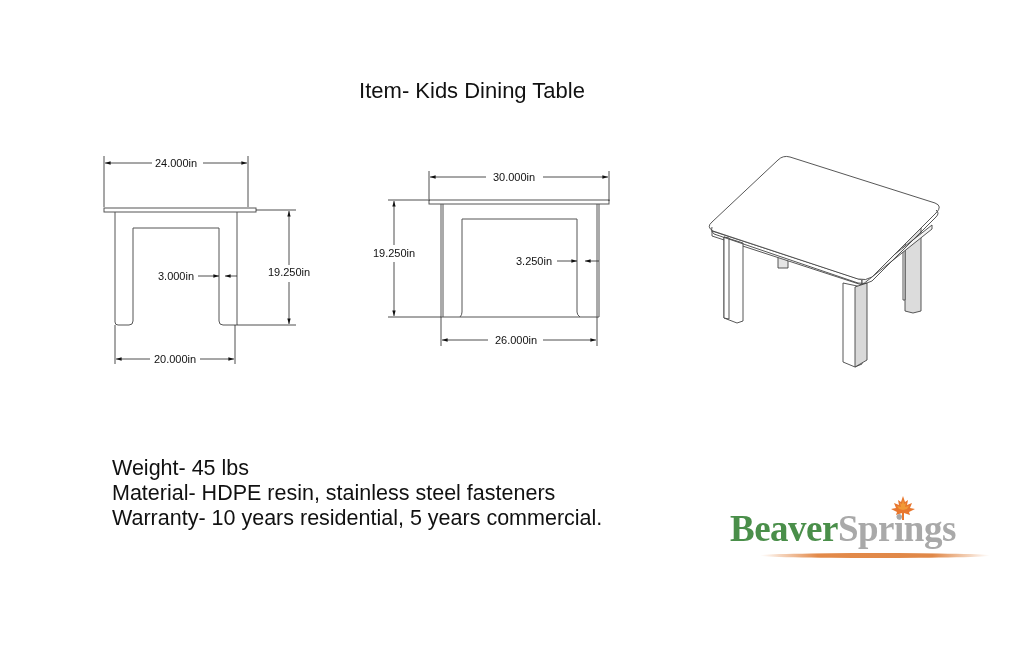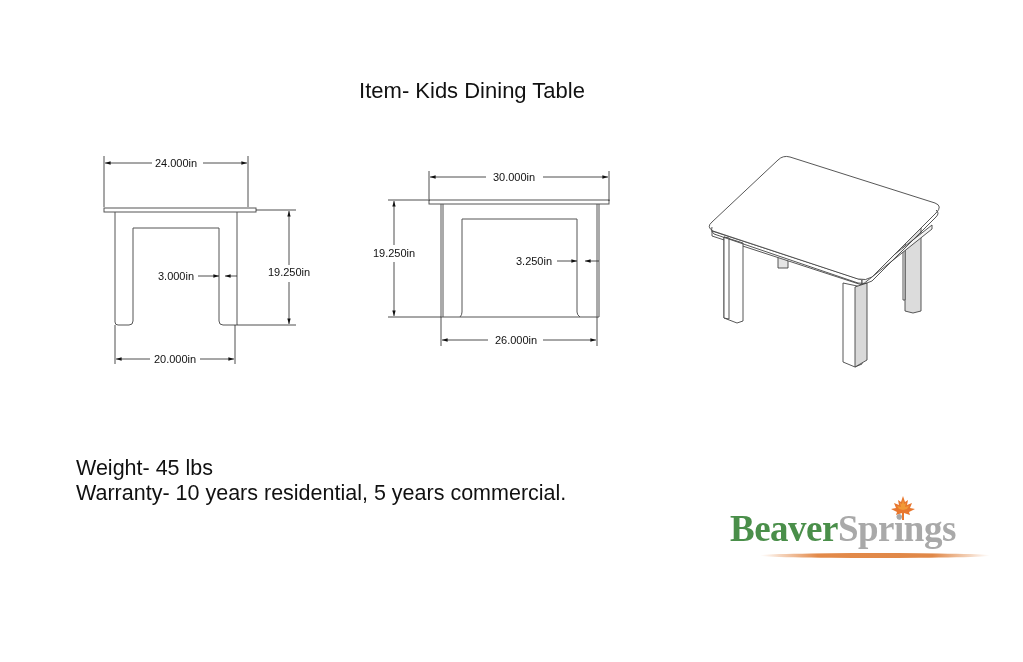--- a/index.html
+++ b/index.html
@@ -3,21 +3,21 @@
 <meta charset="utf-8">
 <style>
   html, body { margin: 0; padding: 0; background: #ffffff; }
   body { width: 1023px; height: 662px; position: relative; overflow: hidden;
          font-family: "Liberation Sans", sans-serif; color: #111; }
   .title { position: absolute; left: 0; width: 944px; top: 54px; text-align: center;
            font-size: 22px; color: #111; margin-top: 24px; }
   .drawing { position: absolute; left: 0; top: 0; }
   .dim-label { font-family: "Liberation Sans", sans-serif; font-size: 11px; fill: #111; }
   .specs { position: absolute; left: 76px; top: 456px; font-size: 21.5px; line-height: 25px; color: #111; }
-  .specs div { white-space: nowrap; }
+  .specs div { white-space: nowrap; margin-left: 36px; }
   .logo { position: absolute; left: 730px; top: 495px; width: 265px; height: 70px; }
   .logo-text { position: absolute; left: 0; top: 12px; font-family: "Liberation Serif", serif;
                font-size: 37px; font-weight: bold; letter-spacing: -0.5px; white-space: nowrap; }
   .logo-part1 { color: #4a8f4a; }
   .logo-part2 { color: #a9a9a9; }
   .logo-swoosh { position: absolute; left: 30px; top: 58px; width: 230px; height: 5px;
                  background: linear-gradient(to right, rgba(230,140,70,0) 0%, #e38a4a 25%, #e08848 75%, rgba(230,140,70,0) 100%);
                  border-radius: 50%; }
   .leaf { position: absolute; left: 158px; top: 0px; }
 </style>
@@ -112,20 +112,21 @@
     <path d="M843,283 L862,287 L862,364 L855,367 L843,362 Z" fill="#fff"></path>
     <path d="M855,287 L867,283 L867,360 L855,367 Z" fill="#d9d9d9"></path>
 
     <path d="M712,222 Q706,227 713,231 L858,279 Q866,281 872,277 L936,213 Q943,206 935,203 L790,157 Q783,155 778,160 Z" fill="#fff"></path>
     <path d="M712,227 Q710,231 714,234 L858,283 Q866,285 872,281 L936,217 Q940,213 936,210" fill="none"></path>
   </g>
 </svg>
 
 <div class="specs">
   <div>Weight- 45 lbs</div>
+  <div>Material- HDPE resin, stainless steel fasteners</div>
   <div>Warranty- 10 years residential, 5 years commercial.</div>
 </div>
 
 <div class="logo">
   <svg class="leaf" width="30" height="26" viewBox="0 0 30 26">
     <path d="M15,1 L17,7 L20,5 L19,10 L24,8 L22,13 L27,14 L21,17 L22,20 L16,18 L16,25 L14,25 L14,18 L8,20 L9,17 L3,14 L8,13 L6,8 L11,10 L10,5 L13,7 Z" fill="#e8772e"></path>
     <path d="M15,4 L16,9 L18,8 L17,12 L21,11 L19,14 L15,15 L11,14 L9,11 L13,12 L12,8 L14,9 Z" fill="#f3a23a" opacity="0.8"></path>
   </svg>
   <div class="logo-text">
     <span class="logo-part1">Beaver</span><span class="logo-part2">Springs</span>

